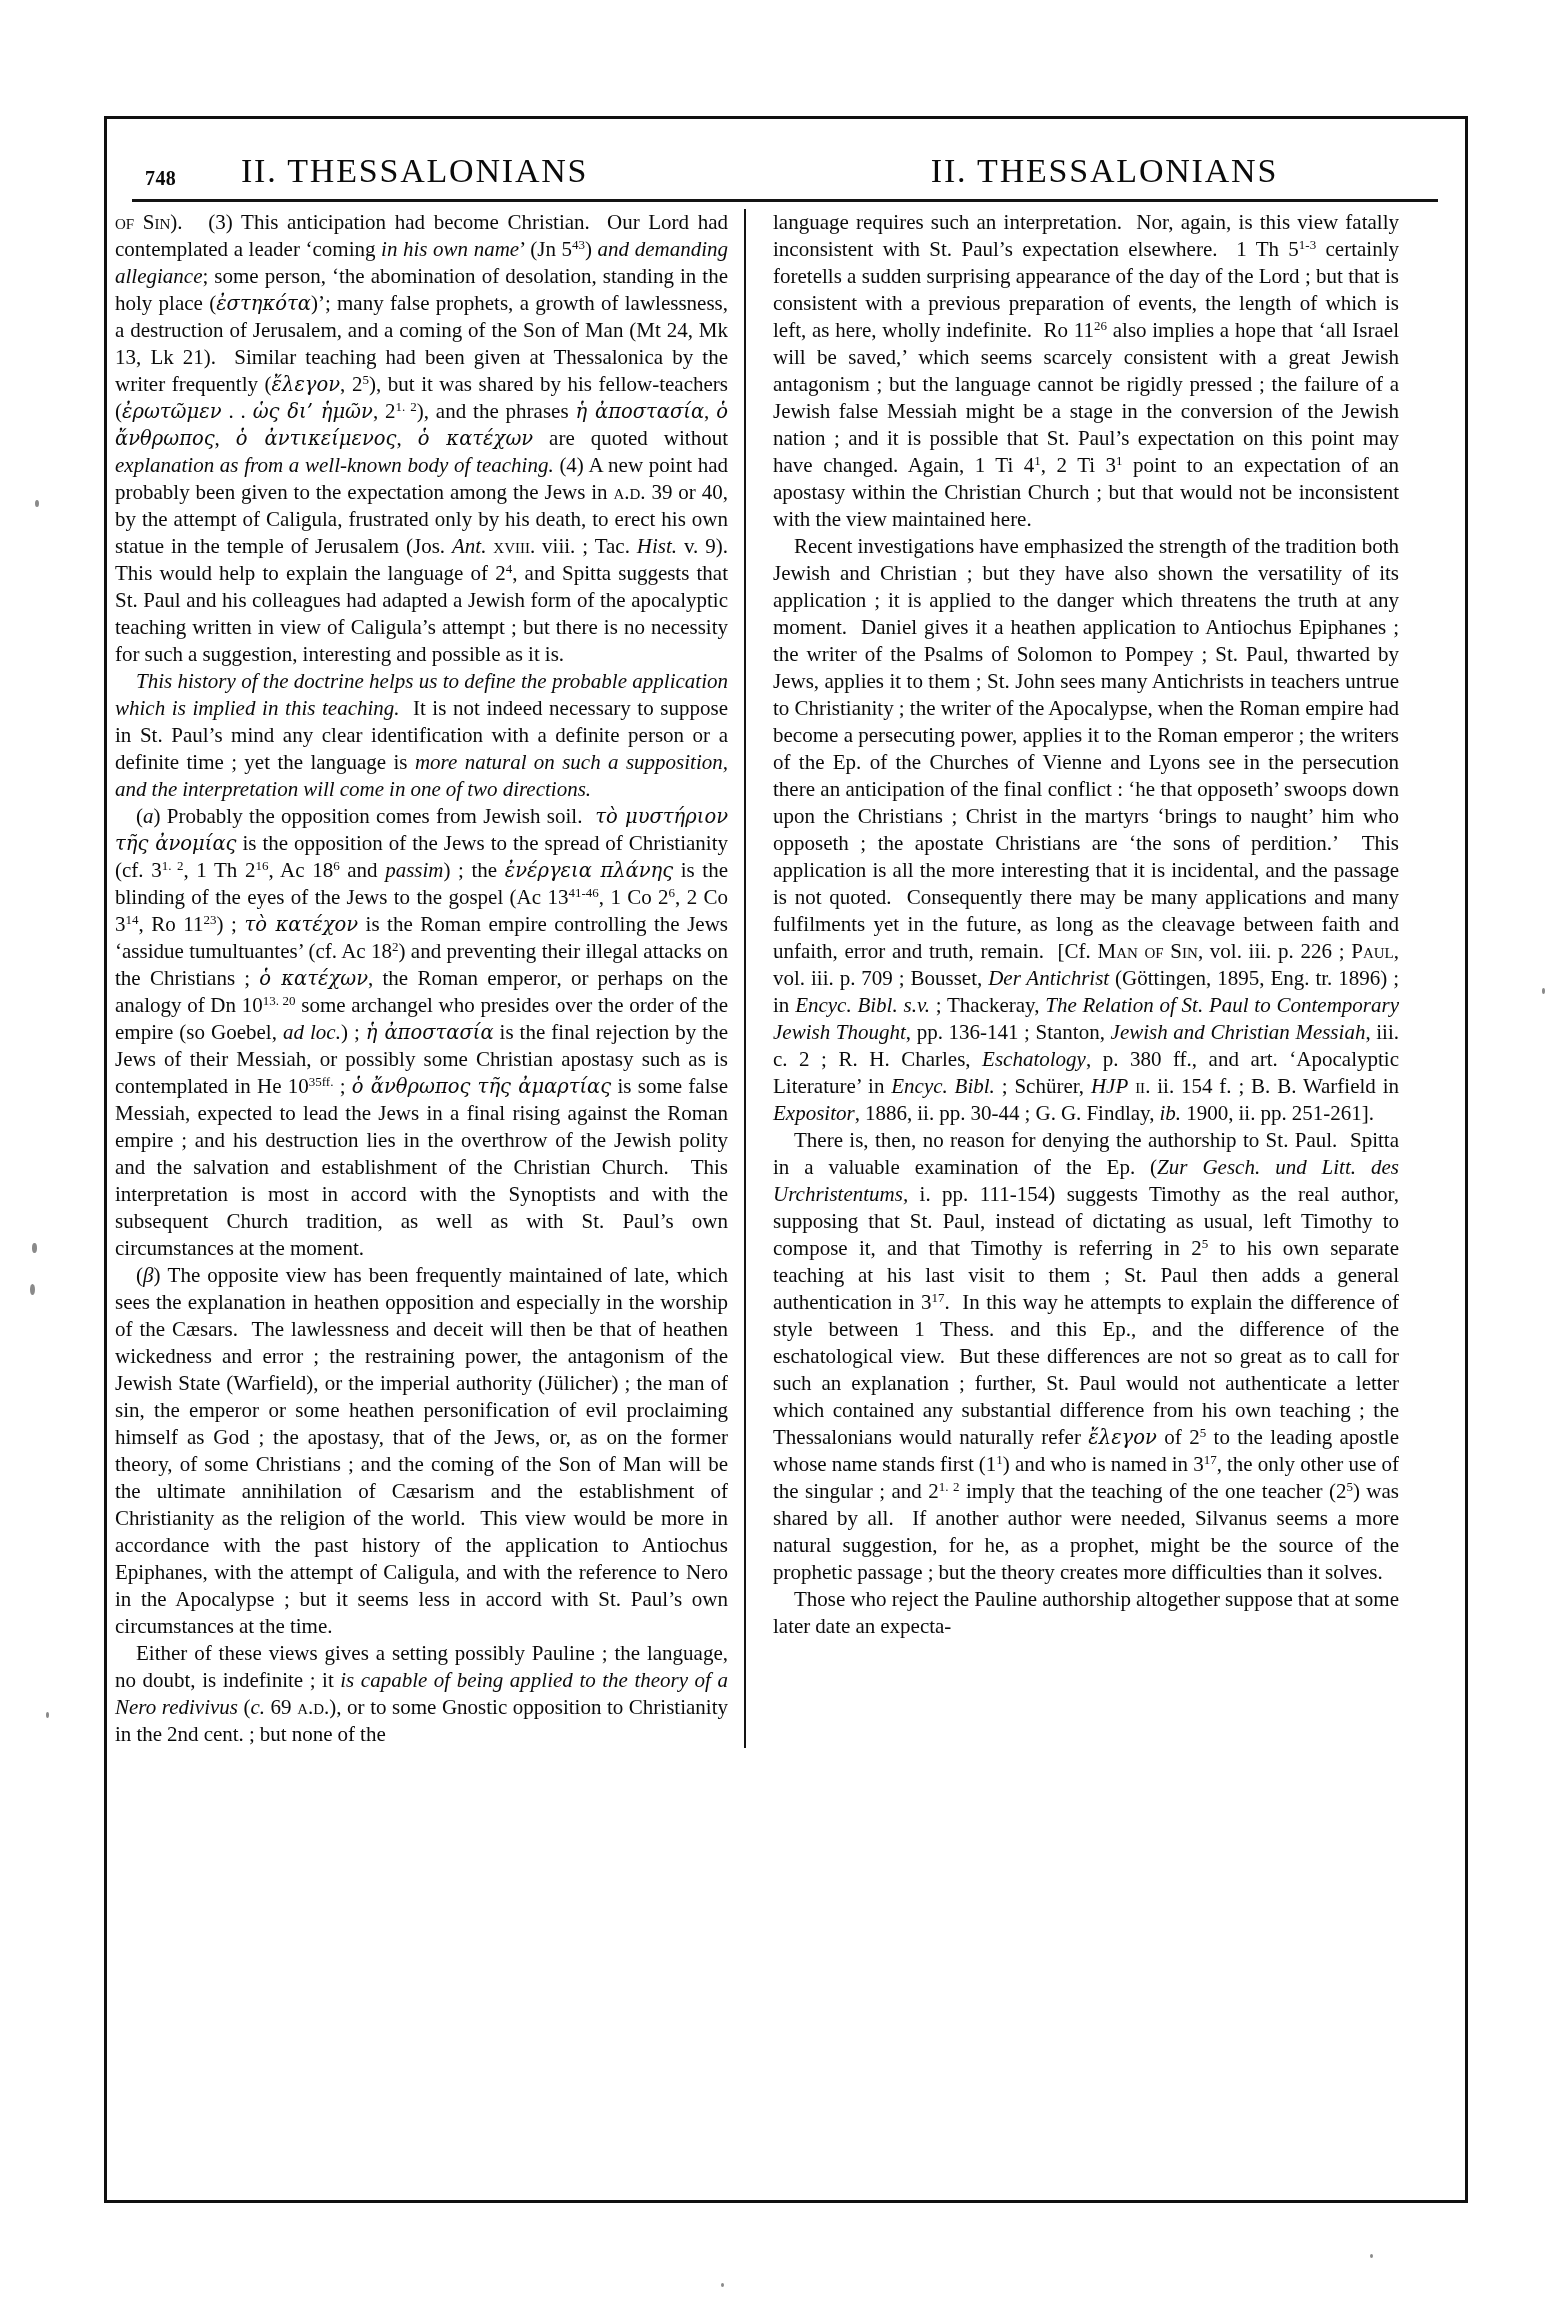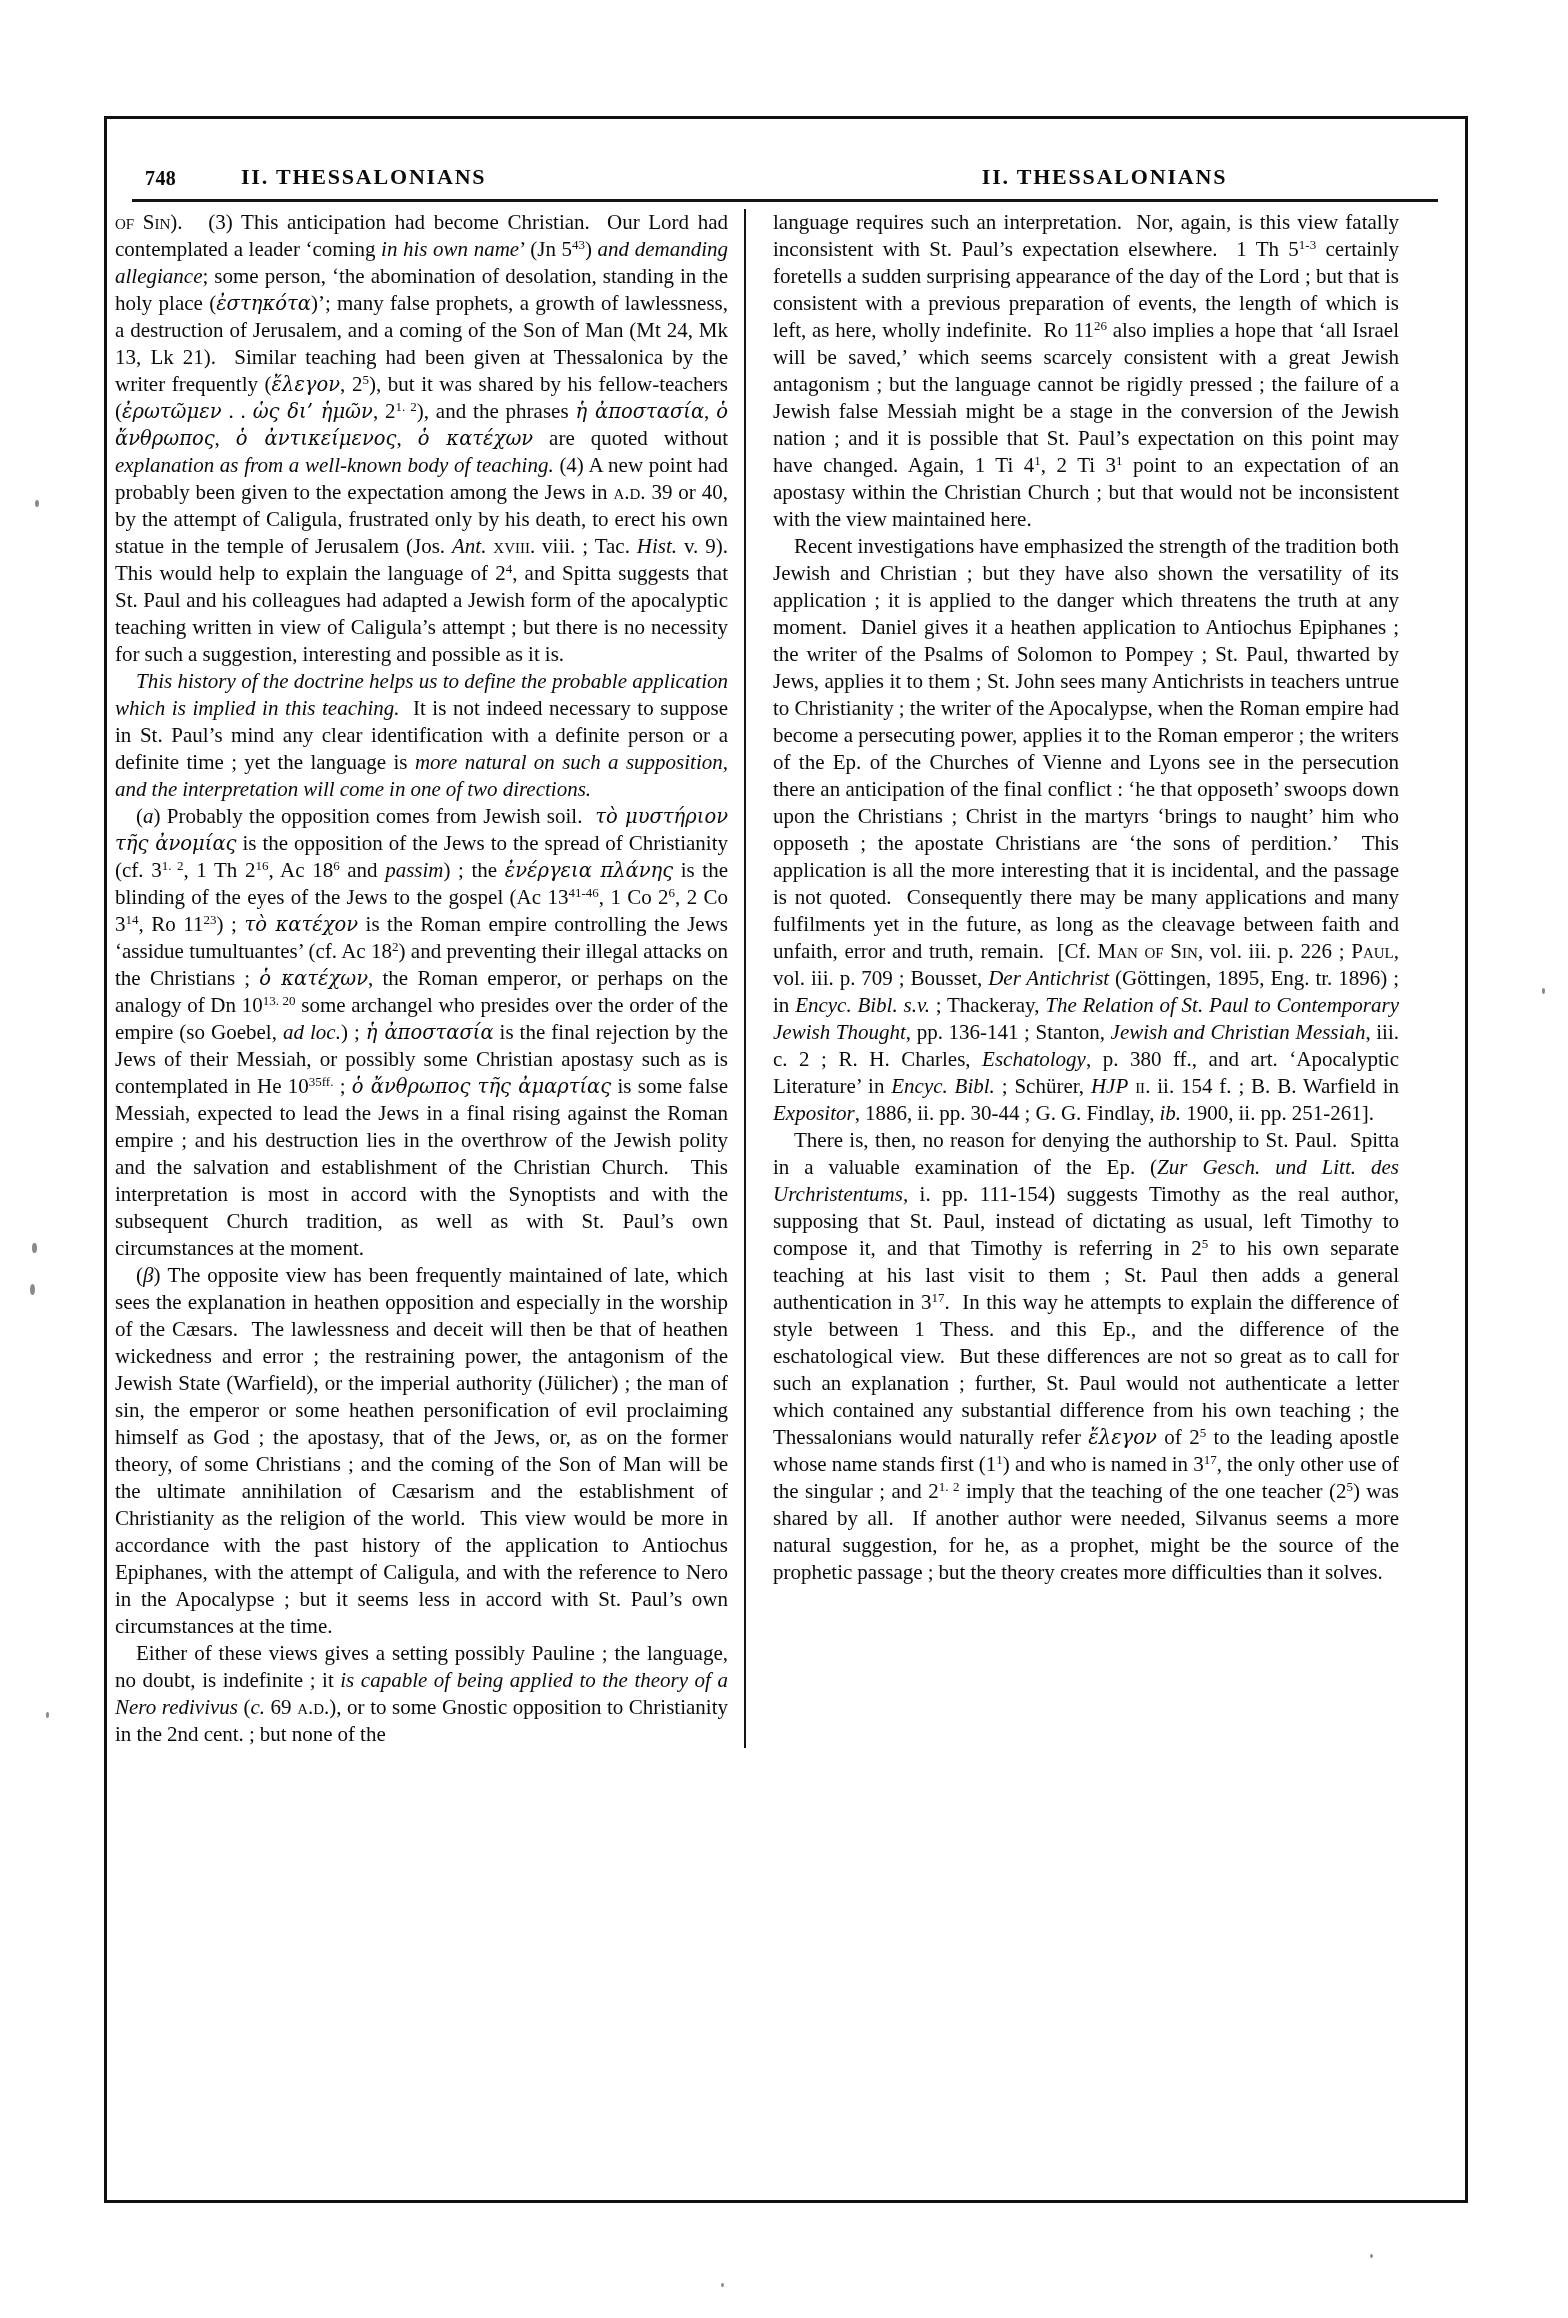--- a/index.html
+++ b/index.html
@@ -40,22 +40,22 @@
   }
   .folio {
     font-size: 20px;
     font-weight: 700;
     letter-spacing: 0.4px;
     width: 88px;
     padding-left: 33px;
     box-sizing: border-box;
   }
   .head-title {
-    font-size: 22px;
-    font-weight: 700;
+    font-size: 34px;
+    font-weight: 400;
     letter-spacing: 1.8px;
   }
   .head-left  { width: 637px; display:flex; align-items:flex-end; }
   .head-left .head-title { margin-left: 41px; }
   .head-right { flex: 1; display:flex; justify-content:center; }
 
   
   #head-rule {
     position: absolute;
     left: 132px;
@@ -137,20 +137,21 @@
       <p class="noind"><span class="sc">of Sin</span>).&nbsp;&nbsp; (3) This anticipation had become Christian.&nbsp; Our Lord had contemplated a leader ‘coming <i>in his own name</i>’ (Jn 5<sup>43</sup>) <i>and demanding allegiance</i>; some person, ‘the abomination of desolation, standing in the holy place (<span class="gk">ἐστηκότα</span>)’; many false prophets, a growth of lawlessness, a destruction of Jerusalem, and a coming of the Son of&nbsp;Man (Mt 24, Mk 13, Lk 21).&nbsp; Similar teaching had been given at Thessalonica by the writer frequently (<span class="gk">ἔλεγον</span>, 2<sup>5</sup>), but it was shared by his fellow-teachers (<span class="gk">ἐρωτῶμεν</span> . . <span class="gk">ὡς δι’ ἡμῶν</span>, 2<sup>1. 2</sup>), and the phrases <span class="gk">ἡ ἀποστασία</span>, <span class="gk">ὁ ἄνθρωπος</span>, <span class="gk">ὁ ἀντικείμενος</span>, <span class="gk">ὁ κατέχων</span> are quoted without <i>explanation as from a well-known body of teaching.</i> (4) A new point had probably been given to the expectation among the Jews in <span class="sc">a.d.</span> 39 or 40, by the attempt of Caligula, frustrated only by his death, to erect his own statue in the temple of Jerusalem (Jos. <i>Ant.</i> <span class="sc">xviii</span>. viii.&nbsp;; Tac. <i>Hist.</i> v. 9).  This would help to explain the language of 2<sup>4</sup>, and Spitta suggests that St. Paul and his colleagues had adapted a Jewish form of the apocalyptic teaching written in view of Caligula’s attempt&nbsp;; but there is no necessity for such a suggestion, interesting and possible as it is.</p>
       <p class="ind"><i>This history of the doctrine helps us to define the probable application which is implied in this teaching.</i>&nbsp; It is not indeed necessary to suppose in St. Paul’s mind any clear identification with a definite person or a definite time&nbsp;; yet the language is <i>more natural on such a supposition, and the interpretation will come in one of two directions.</i></p>
       <p class="ind">(<i>a</i>) Probably the opposition comes from Jewish soil.&nbsp;  <span class="gk">τὸ μυστήριον τῆς ἀνομίας</span> is the opposition of the Jews to the spread of Christianity (cf. 3<sup>1. 2</sup>, 1 Th 2<sup>16</sup>, Ac 18<sup>6</sup> and <i>passim</i>)&nbsp;; the <span class="gk">ἐνέργεια πλάνης</span> is the blinding of the eyes of the Jews to the gospel (Ac 13<sup>41-46</sup>, 1 Co 2<sup>6</sup>, 2 Co 3<sup>14</sup>, Ro 11<sup>23</sup>)&nbsp;; <span class="gk">τὸ κατέχον</span> is the Roman empire controlling the Jews ‘assidue tumultuantes’ (cf. Ac 18<sup>2</sup>) and preventing their illegal attacks on the Christians&nbsp;; <span class="gk">ὁ κατέχων</span>, the Roman emperor, or perhaps on the analogy of Dn 10<sup>13. 20</sup> some archangel who presides over the order of the empire (so Goebel, <i>ad loc.</i>)&nbsp;; <span class="gk">ἡ ἀποστασία</span> is the final rejection by the Jews of their Messiah, or possibly some Christian apostasy such as is contemplated in He 10<sup>35ff.</sup>&nbsp;; <span class="gk">ὁ ἄνθρωπος τῆς ἀμαρτίας</span> is some false Messiah, expected to lead the Jews in a final rising against the Roman empire&nbsp;; and his destruction lies in the overthrow of the Jewish polity and the salvation and establishment of the Christian Church.&nbsp; This interpretation is most in accord with the Synoptists and with the subsequent Church tradition, as well as with St. Paul’s own circumstances at the moment.</p>
       <p class="ind">(<i>β</i>) The opposite view has been frequently maintained of late, which sees the explanation in heathen opposition and especially in the worship of the Cæsars.&nbsp; The lawlessness and deceit will then be that of heathen wickedness and error&nbsp;; the restraining power, the antagonism of the Jewish State (Warfield), or the imperial authority (Jülicher)&nbsp;; the man of sin, the emperor or some heathen personification of evil proclaiming himself as God&nbsp;; the apostasy, that of the Jews, or, as on the former theory, of some Christians&nbsp;; and the coming of the Son of Man will be the ultimate annihilation of Cæsarism and the establishment of Christianity as the religion of the world.&nbsp; This view would be more in accordance with the past history of the application to Antiochus Epiphanes, with the attempt of Caligula, and with the reference to Nero in the Apocalypse&nbsp;; but it seems less in accord with St. Paul’s own circumstances at the time.</p>
       <p class="ind">Either of these views gives a setting possibly Pauline&nbsp;; the language, no doubt, is indefinite&nbsp;; it <i>is capable of being applied to the theory of a Nero redivivus</i> (<i>c.</i> 69 <span class="sc">a.d.</span>), or to some Gnostic opposition to Christianity in the 2nd cent.&nbsp;; but none of the</p>
     </div>
   <div class="col col-right" id="col-right">
       <p class="noind">language requires such an interpretation.&nbsp; Nor, again, is this view fatally inconsistent with St. Paul’s expectation elsewhere.&nbsp; 1 Th 5<sup>1-3</sup> certainly foretells a sudden surprising appearance of the day of the Lord&nbsp;; but that is consistent with a previous preparation of events, the length of which is left, as here, wholly indefinite.&nbsp; Ro 11<sup>26</sup> also implies a hope that ‘all Israel will be saved,’ which seems scarcely consistent with a great Jewish antagonism&nbsp;; but the language cannot be rigidly pressed&nbsp;; the failure of a Jewish false Messiah might be a stage in the conversion of the Jewish nation&nbsp;; and it is possible that St. Paul’s expectation on this point may have changed.  Again, 1 Ti 4<sup>1</sup>, 2 Ti 3<sup>1</sup> point to an expectation of an apostasy within the Christian Church&nbsp;; but that would not be inconsistent with the view maintained here.</p>
       <p class="ind">Recent investigations have emphasized the strength of the tradition both Jewish and Christian&nbsp;; but they have also shown the versatility of its application&nbsp;; it is applied to the danger which threatens the truth at any moment.&nbsp; Daniel gives it a heathen application to Antiochus Epiphanes&nbsp;; the writer of the Psalms of Solomon to Pompey&nbsp;; St. Paul, thwarted by Jews, applies it to them&nbsp;; St. John sees many Antichrists in teachers untrue to Christianity&nbsp;; the writer of the Apocalypse, when the Roman empire had become a persecuting power, applies it to the Roman emperor&nbsp;; the writers of the Ep. of the Churches of Vienne and Lyons see in the persecution there an anticipation of the final conflict&nbsp;: ‘he that opposeth’ swoops down upon the Christians&nbsp;; Christ in the martyrs ‘brings to naught’ him who opposeth&nbsp;; the apostate Christians are ‘the sons of perdition.’&nbsp; This application is all the more interesting that it is incidental, and the passage is not quoted.&nbsp; Consequently there may be many applications and many fulfilments yet in the future, as long as the cleavage between faith and unfaith, error and truth, remain.&nbsp; [Cf. <span class="sc">Man of Sin</span>, vol. iii. p. 226&nbsp;; <span class="sc">Paul</span>, vol. iii. p. 709&nbsp;; Bousset, <i>Der Antichrist</i> (Göttingen, 1895, Eng. tr. 1896)&nbsp;; in <i>Encyc. Bibl. s.v.</i>&nbsp;; Thackeray, <i>The Relation of St. Paul to Contemporary Jewish Thought</i>, pp. 136-141&nbsp;; Stanton, <i>Jewish and Christian Messiah</i>, iii. c. 2&nbsp;; R. H. Charles, <i>Eschatology</i>, p. 380 ff., and art. ‘Apocalyptic Literature’ in <i>Encyc. Bibl.</i>&nbsp;; Schürer, <i>HJP</i> <span class="sc">ii</span>. ii. 154 f.&nbsp;; B. B. Warfield in <i>Expositor</i>, 1886, ii. pp. 30-44&nbsp;; G. G. Findlay, <i>ib.</i> 1900, ii. pp. 251-261].</p>
       <p class="ind">There is, then, no reason for denying the authorship to St. Paul.&nbsp; Spitta in a valuable examination of the Ep. (<i>Zur Gesch. und Litt. des Urchristentums,</i> i. pp. 111-154) suggests Timothy as the real author, supposing that St. Paul, instead of dictating as usual, left Timothy to compose it, and that Timothy is referring in 2<sup>5</sup> to his own separate teaching at his last visit to them&nbsp;; St. Paul then adds a general authentication in 3<sup>17</sup>.&nbsp;  In this way he attempts to explain the difference of style between 1 Thess. and this Ep., and the difference of the eschatological view.&nbsp; But these differences are not so great as to call for such an explanation&nbsp;; further, St. Paul would not authenticate a letter which contained any substantial difference from his own teaching&nbsp;; the Thessalonians would naturally refer <span class="gk">ἔλεγον</span> of 2<sup>5</sup> to the leading apostle whose name stands first (1<sup>1</sup>) and who is named in 3<sup>17</sup>, the only other use of the singular&nbsp;; and 2<sup>1. 2</sup> imply that the teaching of the one teacher (2<sup>5</sup>) was shared by all.&nbsp; If another author were needed, Silvanus seems a more natural suggestion, for he, as a prophet, might be the source of the prophetic passage&nbsp;; but the theory creates more difficulties than it solves.</p>
+      <p class="ind">Those who reject the Pauline authorship altogether suppose that at some later date an expecta-</p>
     </div>
 </div>
 
 <div class="speck" style="left:35px;  top:500px;  width:4px; height:7.2px;"></div>
 <div class="speck" style="left:32px;  top:1243px; width:4.8px; height:9.6px;"></div>
 <div class="speck" style="left:30px;  top:1284px; width:4.8px; height:11px;"></div>
 <div class="speck" style="left:46px;  top:1712px; width:3.2px; height:6.4px;"></div>
 <div class="speck" style="left:1542px;top:988px; width:3.2px; height:6.4px;"></div>
 <div class="speck" style="left:721px; top:2283px; width:3.2px; height:4px;"></div>
 <div class="speck" style="left:1370px;top:2254px; width:3.2px; height:4px;"></div>

